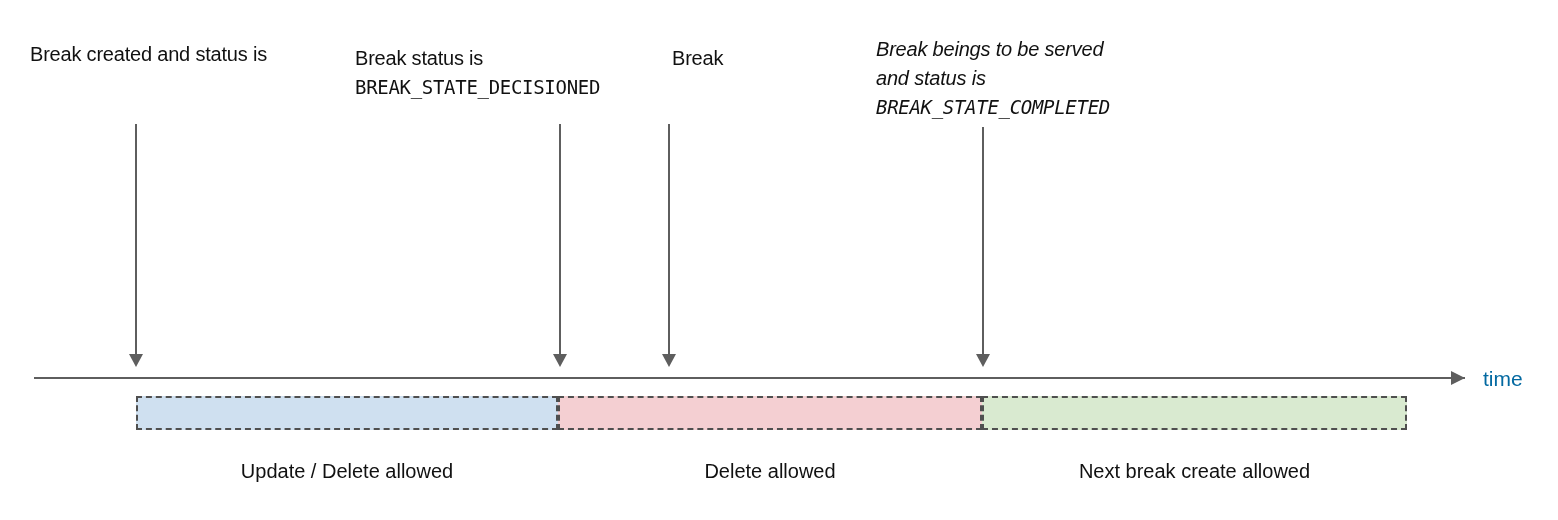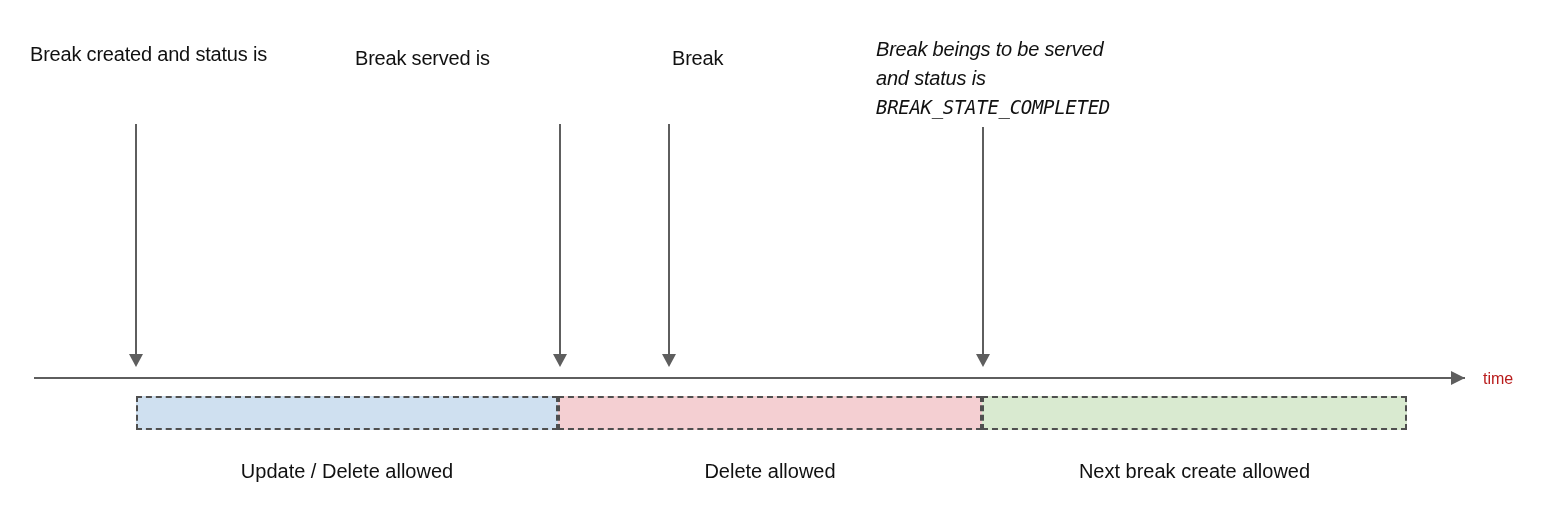--- a/index.html
+++ b/index.html
@@ -78,23 +78,23 @@
     position: absolute;
     top: -6px;
     width: 0;
     height: 0;
     border-top: 7px solid transparent;
     border-bottom: 7px solid transparent;
     border-left: 14px solid #5e5e5e;
   }
   #time-axis-label {
     position: absolute;
-    font-size: 16px;
+    font-size: 21px;
     line-height: 21px;
-    color: #b91c1c;
+    color: #0369a1;
     white-space: nowrap;
   }
 
   
   .phase-bar {
     position: absolute;
     top: 396px;
     height: 34px;
     box-sizing: border-box;
     border: 2px dashed #4f4f4f;
@@ -113,21 +113,22 @@
 </style>
 </head>
 <body>
 
 <div id="canvas">
 
   <div class="event-label" id="lbl0" style="left: 30px; top: 40px;">
       <span class="plain">Break created and status is</span>
     </div>
   <div class="event-label" id="lbl1" style="left: 355px; top: 44px;">
-      <span class="plain">Break served is</span>
+      <span class="plain">Break status is</span>
+      <span class="mono">BREAK_STATE_DECISIONED</span>
     </div>
   <div class="event-label" id="lbl2" style="left: 672px; top: 44px;">
       <span class="plain">Break</span>
     </div>
   <div class="event-label" id="lbl3" style="left: 876px; top: 35px; font-style: italic;">
       <span class="plain">Break beings to be served</span>
       <span class="plain">and status is</span>
       <span class="mono">BREAK_STATE_COMPLETED</span>
     </div>
 

